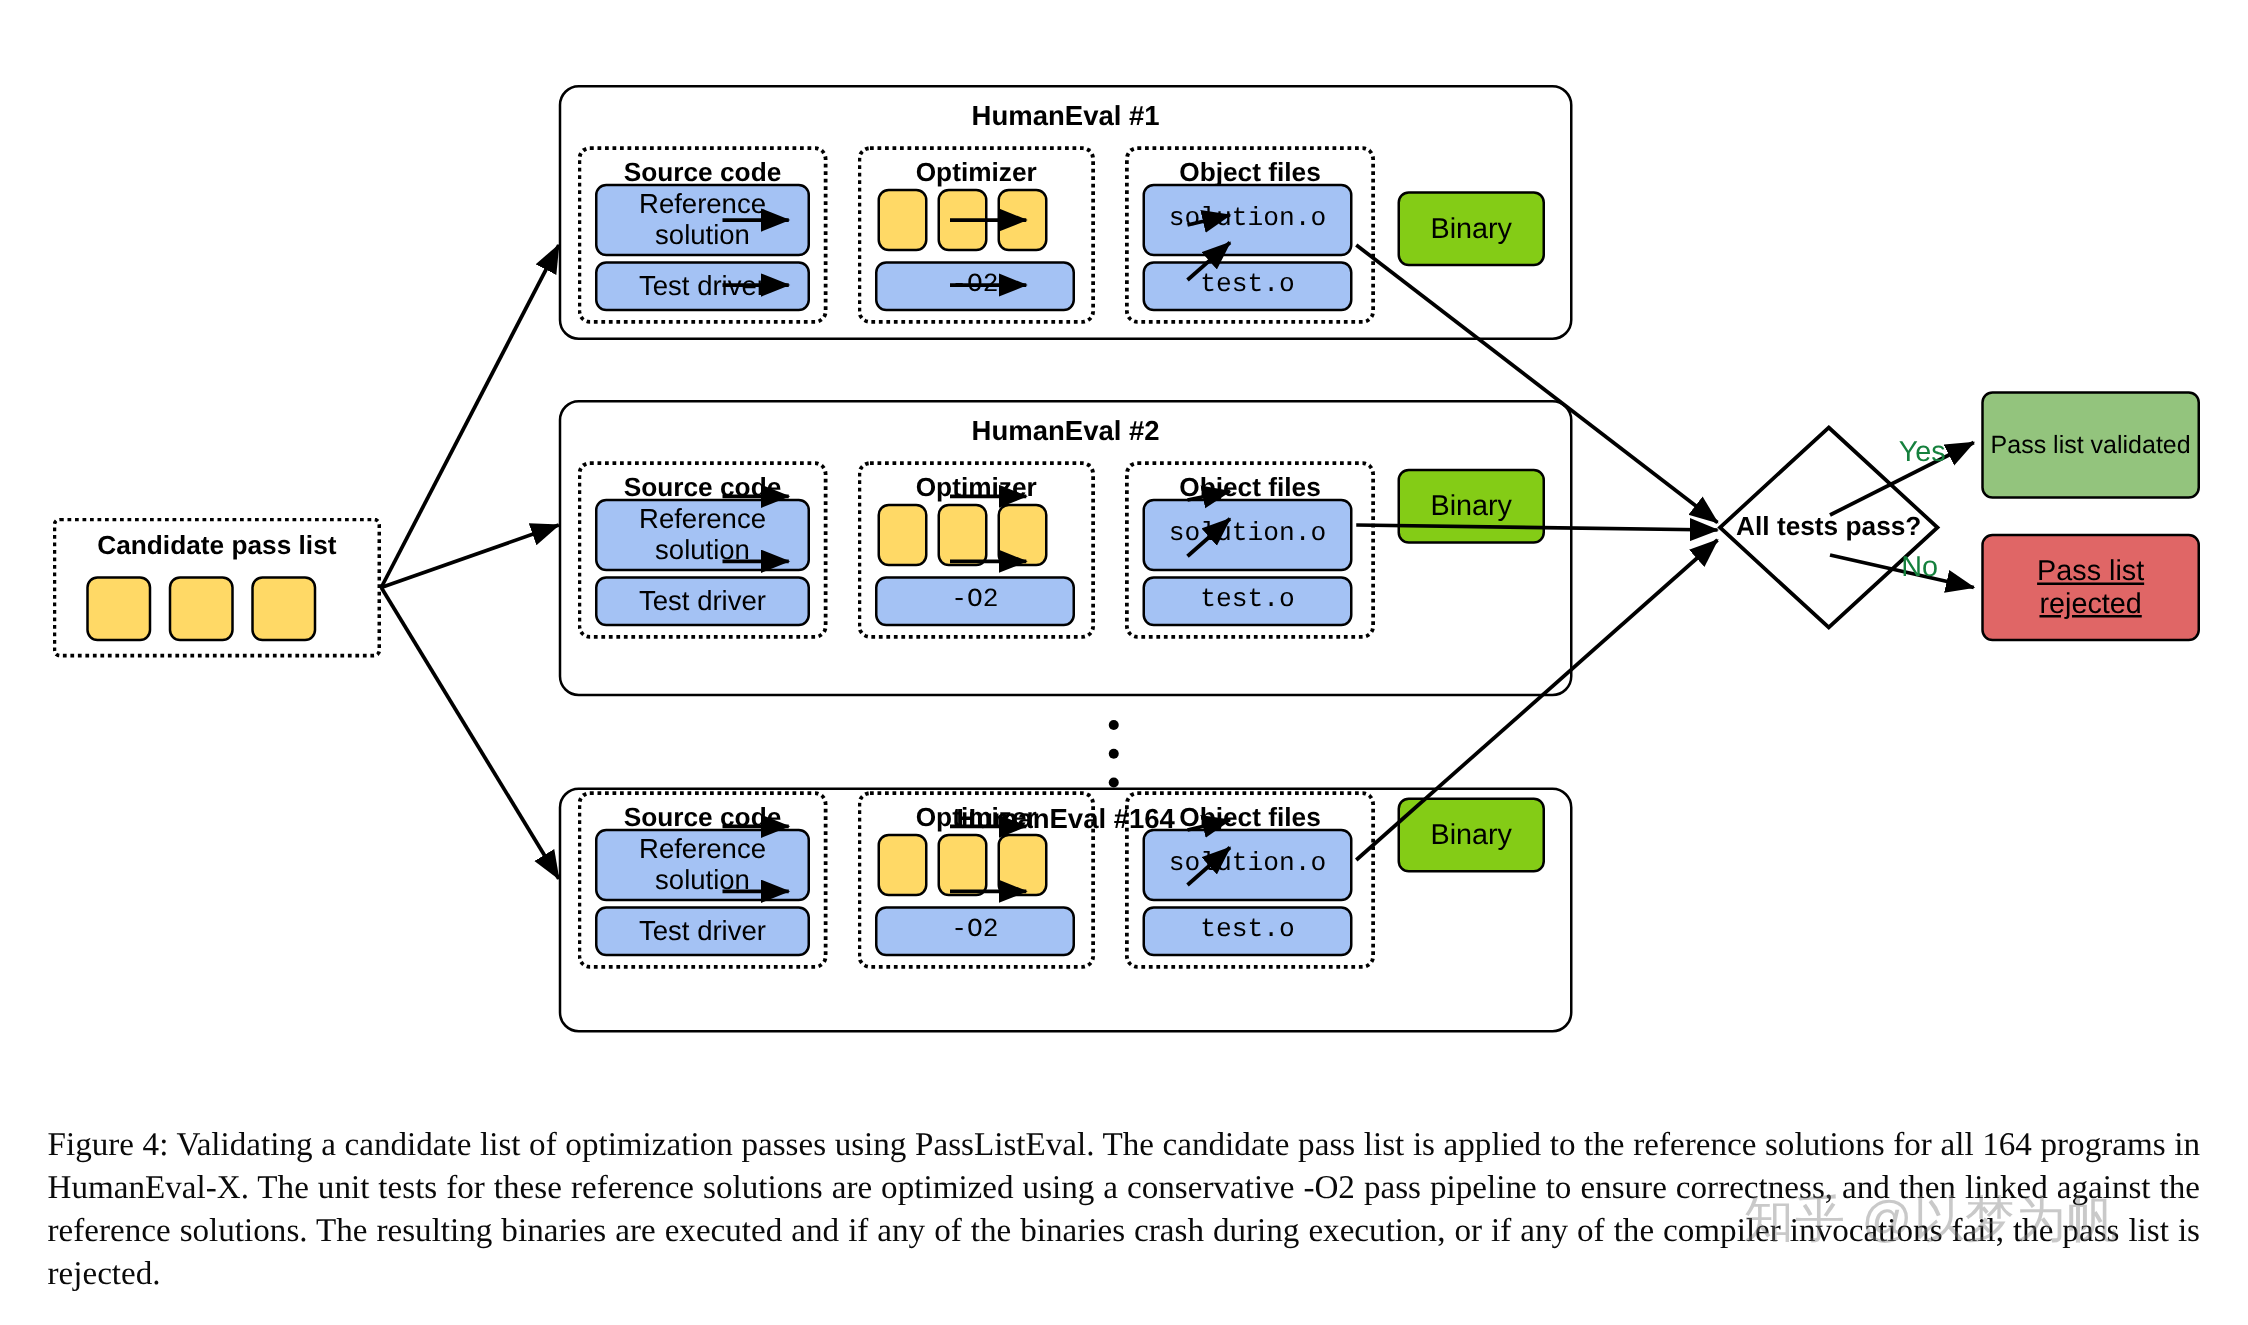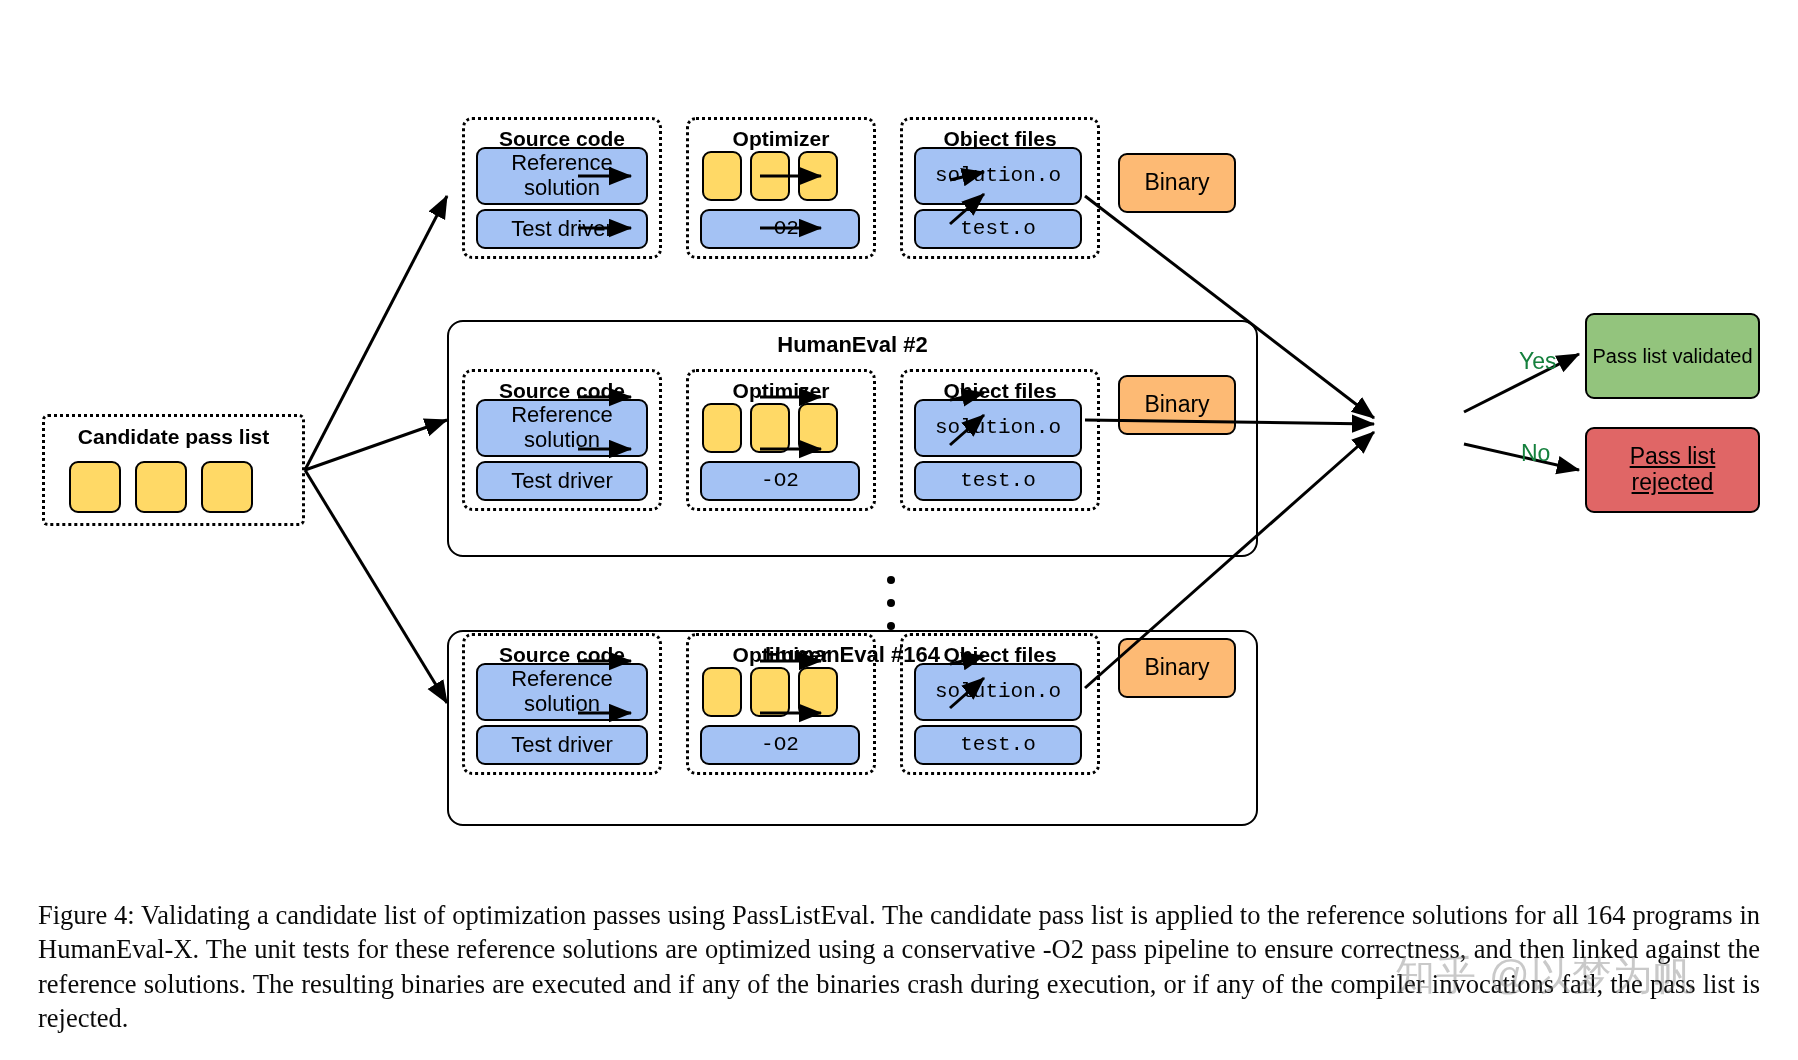--- a/index.html
+++ b/index.html
@@ -41,21 +41,21 @@
     display: flex;
     align-items: center;
     justify-content: center;
     text-align: center;
     color: #000000;
     line-height: 1.12;
     z-index: 3;
   }
   .node.blue   { background: #a4c2f4; }
   .node.yellow { background: #ffd966; }
-  .node.gray   { background: #fdba74; }
+  .node.gray   { background: #84cc16; }
   .node.green  { background: #93c47d; }
   .node.red    { background: #e06666; }
 
   .node.sans   { font-family: "Liberation Sans", sans-serif; font-size: 22px; }
   .node.mono   { font-family: "Liberation Mono", monospace; font-size: 21px; }
 
   
   .panel {
     position: absolute;
     box-sizing: border-box;
@@ -236,20 +236,23 @@
     </g>
   </svg>
 
   <div class="candidate-box" style="left:42px; top:414px; width:263px; height:112px;">
     <div class="candidate-title">Candidate pass list</div>
     <div class="node yellow" style="left:24px; top:44px; width:52px; height:52px;"></div>
     <div class="node yellow" style="left:90px; top:44px; width:52px; height:52px;"></div>
     <div class="node yellow" style="left:156px; top:44px; width:52px; height:52px;"></div>
   </div>
 
+  <div class="panel" style="left:447px; top:68px; width:811px; height:204px;">
+    <div class="panel-title">HumanEval #1</div>
+  </div>
 
   <div class="dotgroup" style="left:462px; top:117px; width:200px; height:142px;">
     <div class="dotgroup-title">Source code</div>
   </div>
   <div class="node blue sans" style="left:476px; top:147px; width:172px; height:58px;">Reference solution</div>
   <div class="node blue sans" style="left:476px; top:209px; width:172px; height:40px;">Test driver</div>
 
   <div class="dotgroup" style="left:686px; top:117px; width:190px; height:142px;">
     <div class="dotgroup-title">Optimizer</div>
   </div>
@@ -317,20 +320,26 @@
   <div class="node blue mono" style="left:700px; top:725px; width:160px; height:40px;">-O2</div>
 
   <div class="dotgroup" style="left:900px; top:633px; width:200px; height:142px;">
     <div class="dotgroup-title">Object files</div>
   </div>
   <div class="node blue mono" style="left:914px; top:663px; width:168px; height:58px;">solution.o</div>
   <div class="node blue mono" style="left:914px; top:725px; width:168px; height:40px;">test.o</div>
 
   <div class="node gray sans" style="left:1118px; top:638px; width:118px; height:60px; font-size:23px;">Binary</div>
 
+  <div class="diamond-wrap" style="left:1372px; top:338px; width:182px; height:168px;">
+    <svg width="182" height="168" viewBox="0 0 182 168" xmlns="http://www.w3.org/2000/svg">
+      <polygon points="91,4 178,84 91,164 4,84" fill="#ffffff" stroke="#000000" stroke-width="3"></polygon>
+    </svg>
+    <div class="diamond-label">All tests pass?</div>
+  </div>
 
   <div class="edge-label" style="left:1519px; top:348px;">Yes</div>
   <div class="edge-label" style="left:1521px; top:440px;">No</div>
 
   <div class="node green sans" style="left:1585px; top:313px; width:175px; height:86px; font-size:20px;">Pass list validated</div>
   <div class="node red sans" style="left:1585px; top:427px; width:175px; height:86px; font-size:23px;text-decoration:underline;">Pass list rejected</div>
 
   <div id="caption">Figure 4: Validating a candidate list of optimization passes using PassListEval. The candidate pass list is applied to the reference solutions for all 164 programs in HumanEval-X. The unit tests for these reference solutions are optimized using a conservative -O2 pass pipeline to ensure correctness, and then linked against the reference solutions. The resulting binaries are executed and if any of the binaries crash during execution, or if any of the compiler invocations fail, the pass list is rejected.</div>
 
   <div id="watermark">知乎 @以梦为帆</div>

